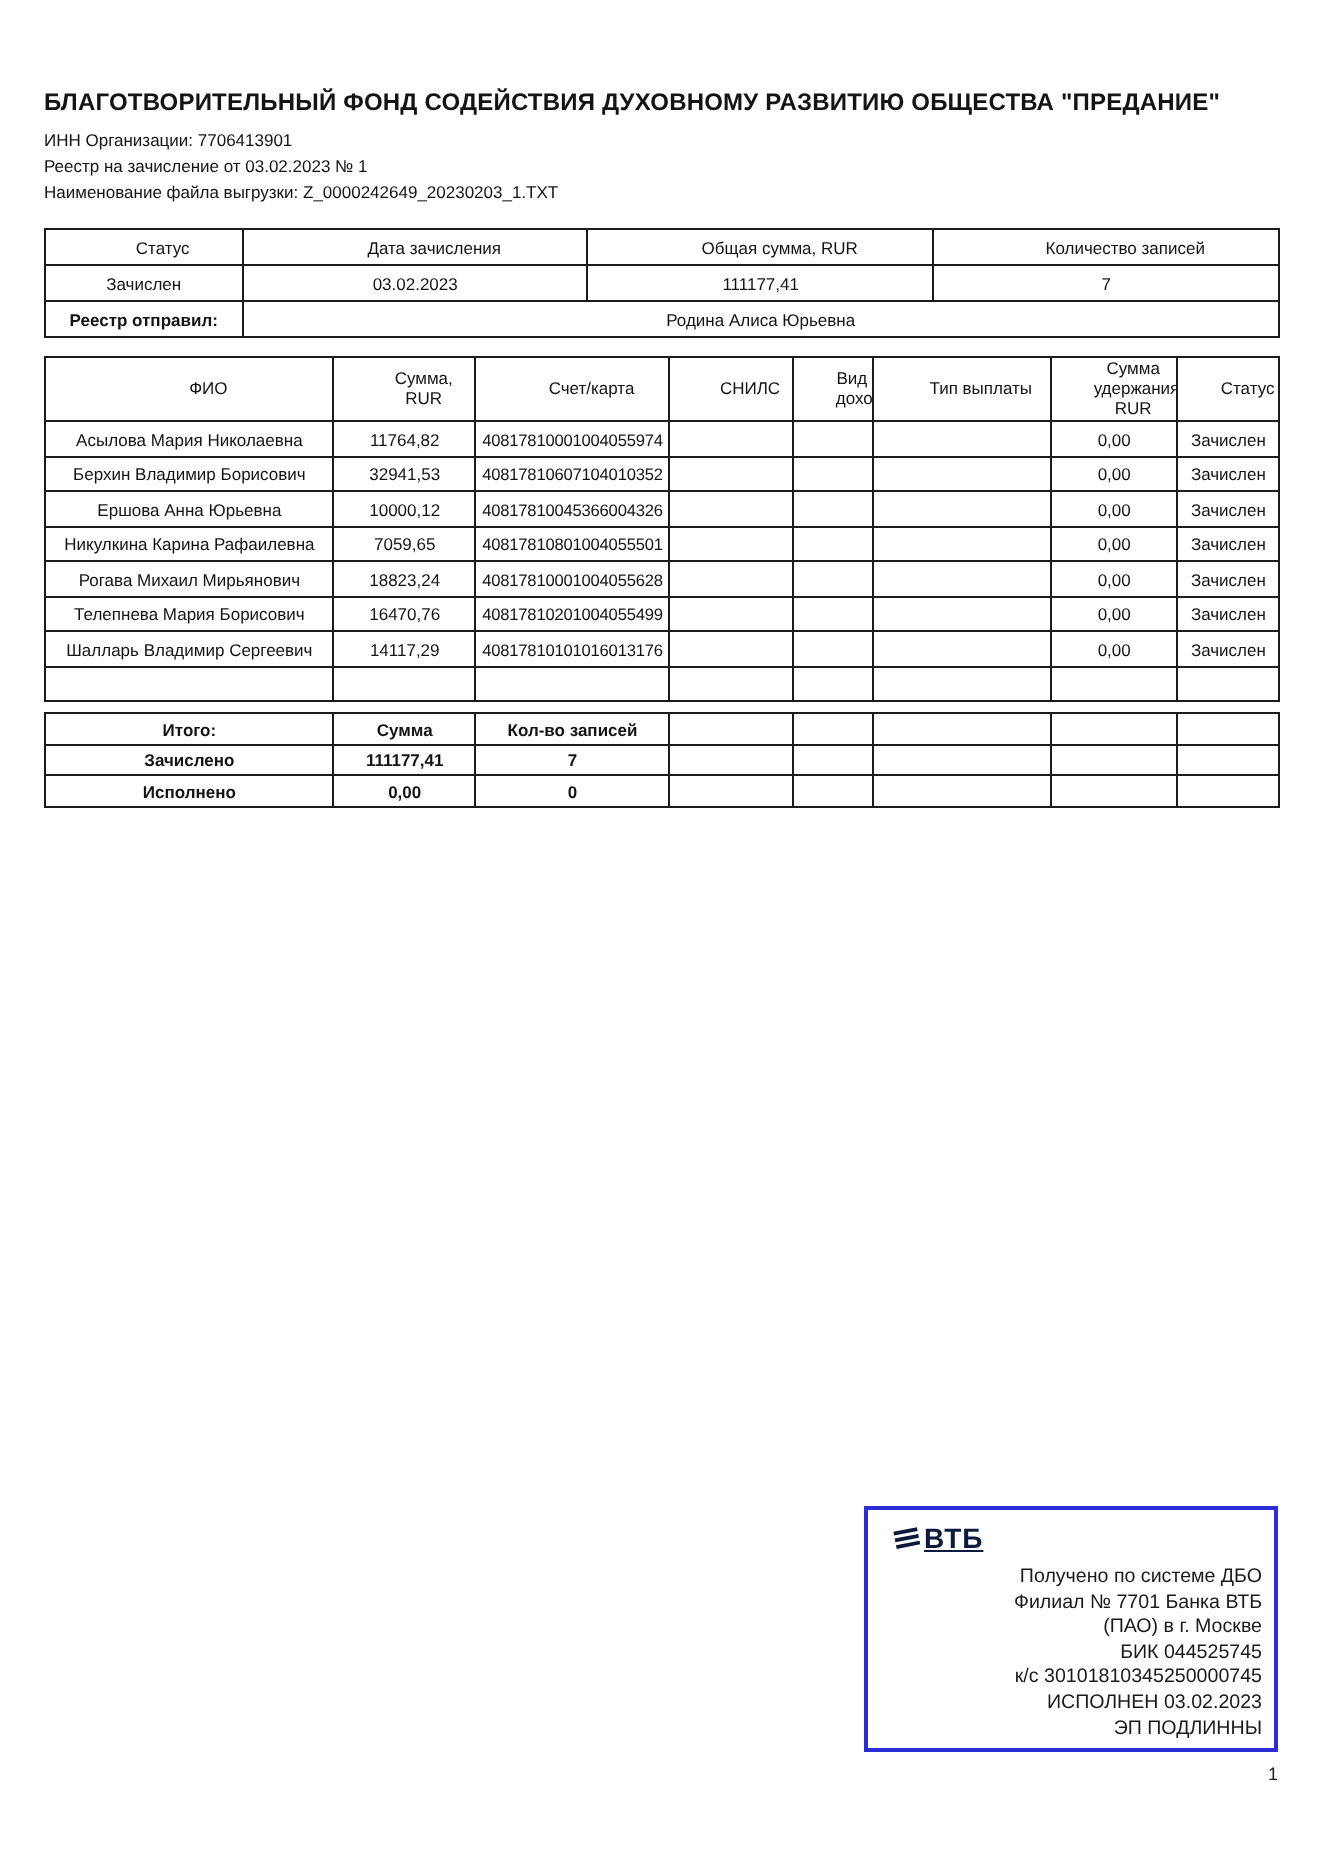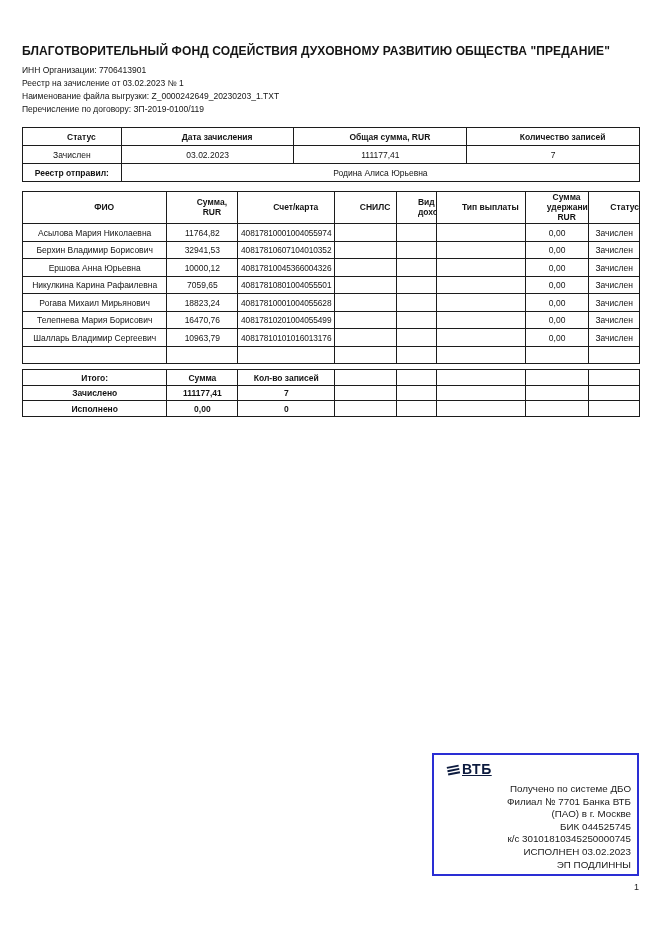--- a/index.html
+++ b/index.html
@@ -25,21 +25,21 @@
   table.bordered { border: 1.5px solid #1c1c1c; }
   td, th {
     border: 1px solid #1c1c1c;
     font-size: 8.5px;
     text-align: center;
     vertical-align: middle;
     padding: 1px 2px;
     overflow: hidden;
     font-weight: normal;
   }
-  th { font-weight: bold; padding-left: 21px; }
+  th { font-weight: normal; padding-left: 21px; }
 
   .status-table { margin-top: 11px; }
   .status-table td, .status-table th { height: 18px; }
 
   .register-table { margin-top: 9px; }
   .register-table th { height: 27px; line-height: 1.15; }
   .register-table td { height: 17.5px; white-space: nowrap; }
   .register-table td.acct { font-size: 8.3px; letter-spacing: -0.1px; }
 
   .totals-table { margin-top: 5px; }
@@ -73,21 +73,20 @@
 </style>
 </head>
 <body>
 
 <div class="doc">
   <div class="content">
     <div class="title">БЛАГОТВОРИТЕЛЬНЫЙ ФОНД СОДЕЙСТВИЯ ДУХОВНОМУ РАЗВИТИЮ ОБЩЕСТВА "ПРЕДАНИЕ"</div>
     <div class="info-line">ИНН Организации: 7706413901</div>
     <div class="info-line">Реестр на зачисление от 03.02.2023 № 1</div>
     <div class="info-line">Наименование файла выгрузки: Z_0000242649_20230203_1.TXT</div>
-    <div class="info-line">Перечисление по договору: ЗП-2019-0100/119</div>
 
     <table class="status-table bordered">
       <colgroup>
         <col style="width:16%">
           <col style="width:28%">
           <col style="width:28%">
           <col style="width:28%">
       </colgroup>
       <tbody>
           <tr>
@@ -186,21 +185,21 @@
         <td>16470,76</td>
         <td class="acct">40817810201004055499</td>
         <td></td>
         <td></td>
         <td></td>
         <td>0,00</td>
         <td>Зачислен</td>
       </tr>
       <tr>
         <td>Шалларь Владимир Сергеевич</td>
-        <td>10963,79</td>
+        <td>14117,29</td>
         <td class="acct">40817810101016013176</td>
         <td></td>
         <td></td>
         <td></td>
         <td>0,00</td>
         <td>Зачислен</td>
       </tr>
       <tr>
         <td></td>
             <td></td>

